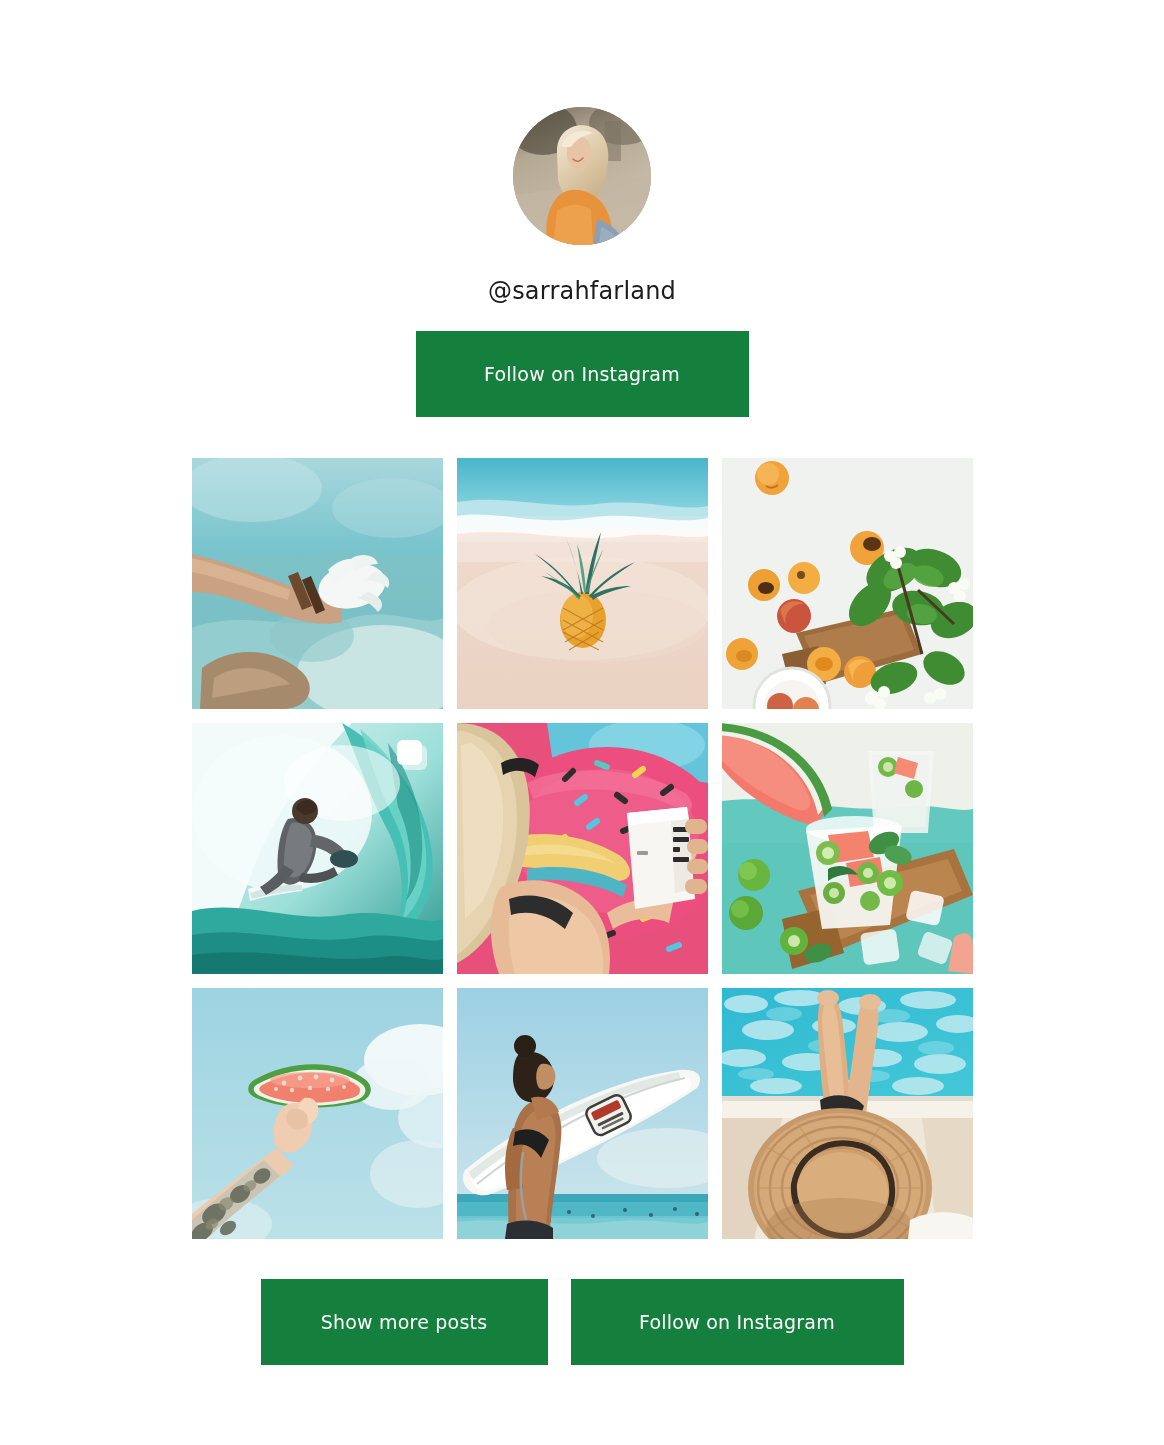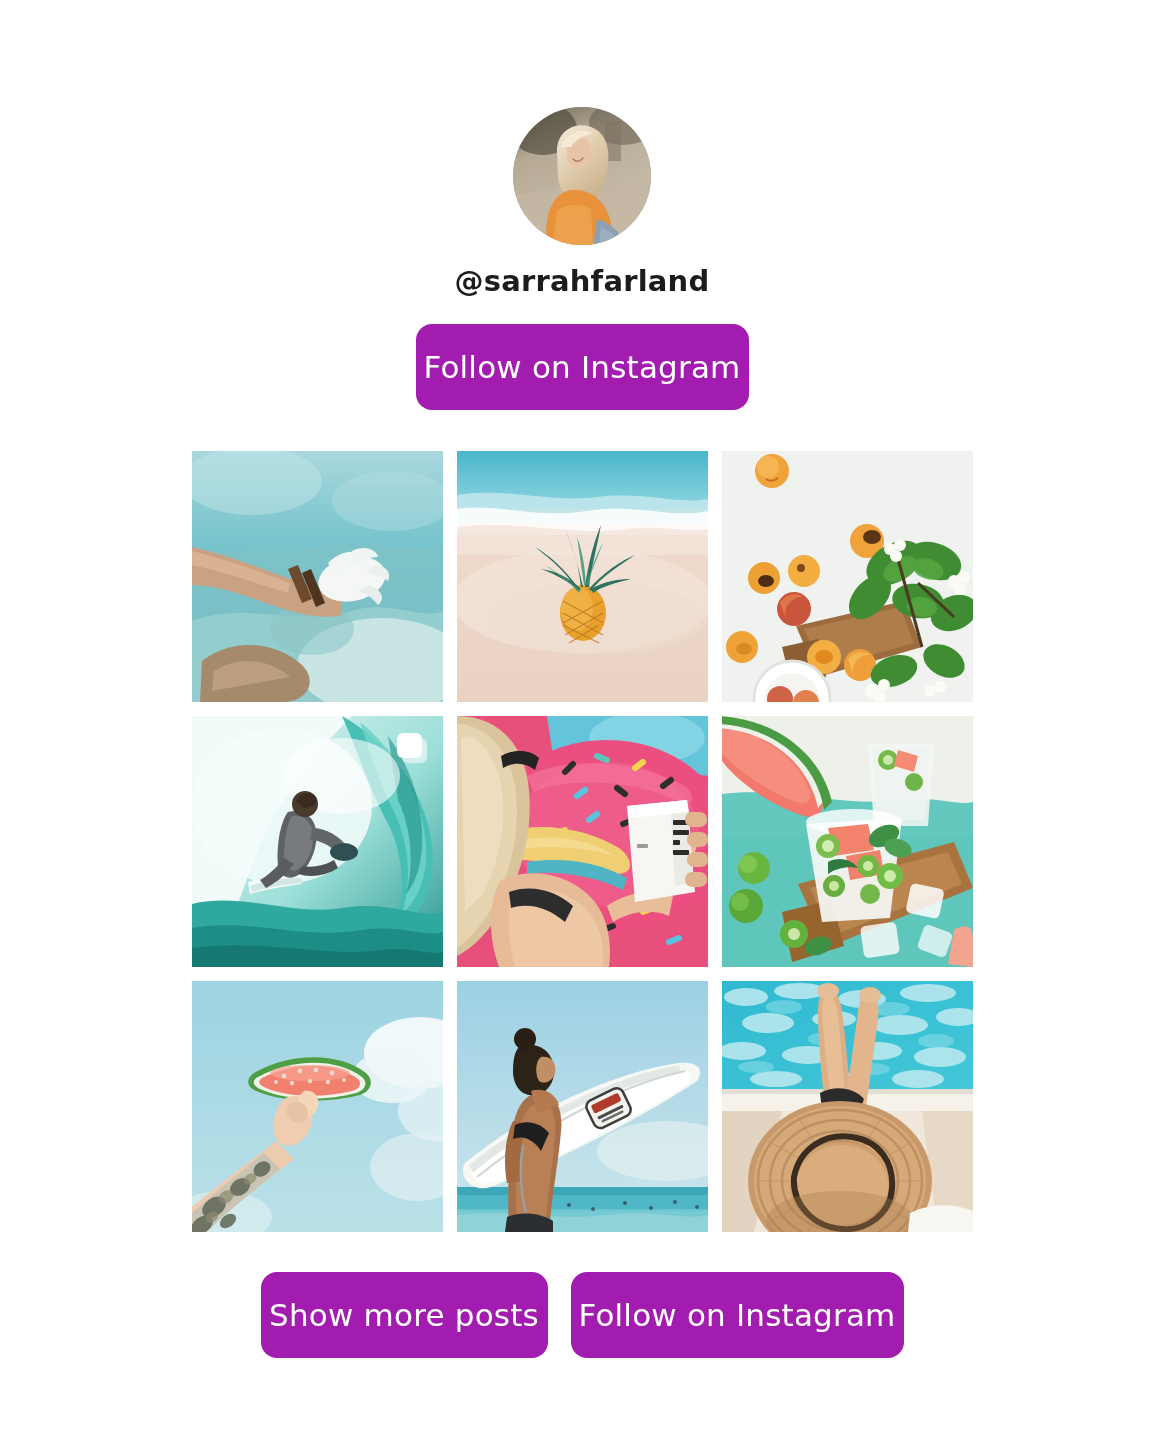--- a/index.html
+++ b/index.html
@@ -34,35 +34,35 @@
     width: 138px;
     height: 138px;
     border-radius: 50%;
     overflow: hidden;
     position: relative;
     background: #b9ac9c;
   }
   .avatar svg { display: block; width: 138px; height: 138px; }
 
   .username {
-    margin-top: 19px;
-    font-size: 29px;
+    margin-top: 32px;
+    font-size: 24px;
     letter-spacing: 0.2px;
     color: #1c1c1c;
     font-family: "DejaVu Sans", "Liberation Sans", sans-serif;
-    font-weight: 700;
+    font-weight: 400;
   }
 
   .btn {
-    background: #a21caf;
+    background: #15803d;
     color: #ffffff;
     border: none;
-    border-radius: 16px;
+    border-radius: 0;
     font-family: "DejaVu Sans", "Liberation Sans", sans-serif;
-    font-size: 31px;
+    font-size: 19px;
     font-weight: 400;
     letter-spacing: 0.2px;
     cursor: pointer;
     display: flex;
     align-items: center;
     justify-content: center;
     line-height: 1;
   }
 
   .btn-follow-top {

